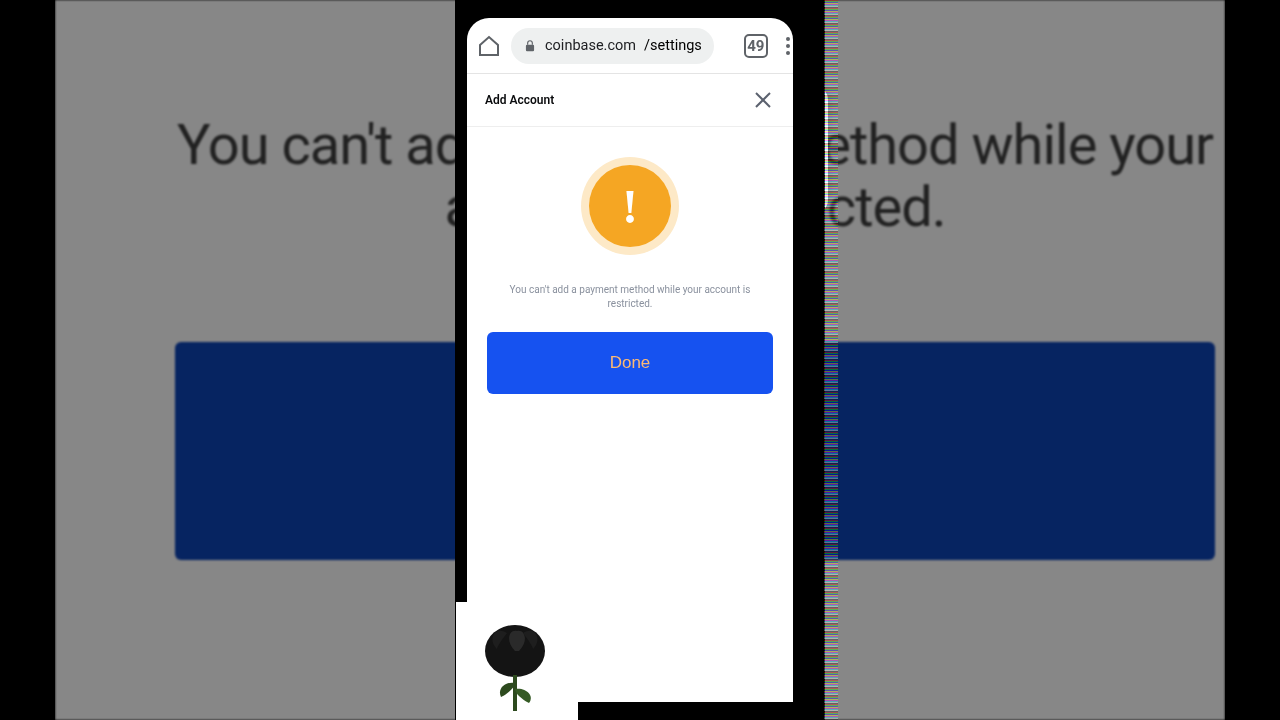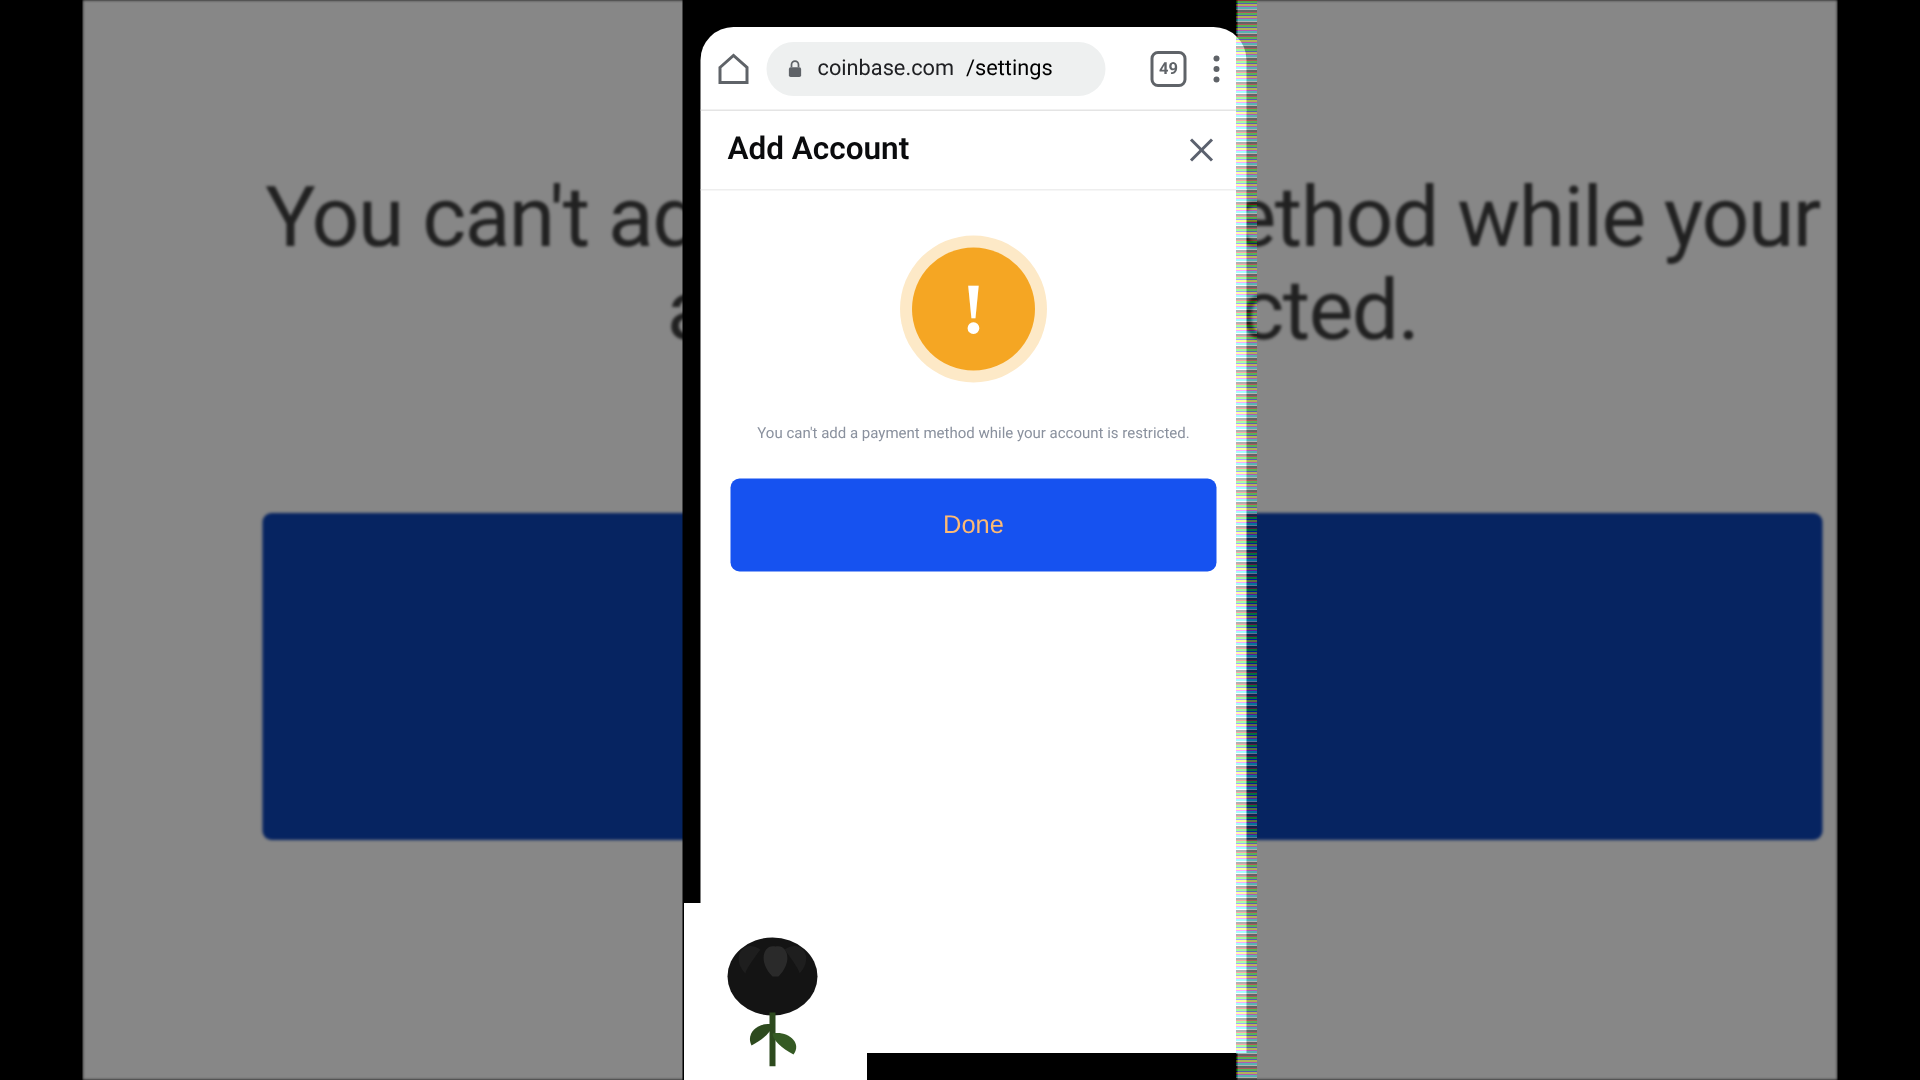--- a/index.html
+++ b/index.html
@@ -64,21 +64,21 @@
   .phone {
     position: absolute;
     top: 0; left: 455px;
     width: 370px; height: 720px;
     background: #000;
     z-index: 5;
   }
   .phone-screen {
     position: absolute;
     top: 18px; left: 12px;
-    width: 364px; height: 684px;
+    width: 326px; height: 684px;
     background: #fff;
     border-radius: 22px 22px 0 0;
     overflow: hidden;
   }
 
   
   .browser-bar {
     height: 56px;
     display: flex;
     align-items: center;
@@ -98,32 +98,32 @@
     gap: 8px;
     font-size: 14.5px;
     color: #202124;
   }
   .lock-icon { width: 14px; height: 14px; color:#5f6368; flex:none;}
   .url-domain { color:#202124; }
   .url-path { color:#000000; }
   .tab-count {
     width:24px; height:24px; border:2px solid #5f6368; border-radius:5px;
     display:flex; align-items:center; justify-content:center;
-    font-size:11px; font-weight:700; color:#5f6368; flex:none;margin-left:20px;
+    font-size:15px; font-weight:700; color:#5f6368; flex:none;margin-left:20px;
   }
   .dots-icon { width:20px; display:flex; flex-direction:column; align-items:center; gap:3px; flex:none;}
   .dots-icon span{ width:4px; height:4px; background:#5f6368; border-radius:50%;}
 
   
   .modal-header {
     display:flex; align-items:center; justify-content:space-between;
     padding: 14px 18px;
     border-bottom:1px solid #eee;
   }
-  .modal-title { font-size:21px; font-weight:600; color:#0a0b0d; }
+  .modal-title { font-size:12px; font-weight:600; color:#0a0b0d; }
   .close-btn { width:24px; height:24px; color:#5b616e; cursor:pointer;}
 
   
   .modal-body { padding: 30px 20px 0; text-align:center; }
   .warn-ring {
     width:98px; height:98px; margin:0 auto 28px;
     border-radius:50%;
     background:#fde9c7;
     display:flex; align-items:center; justify-content:center;
   }

